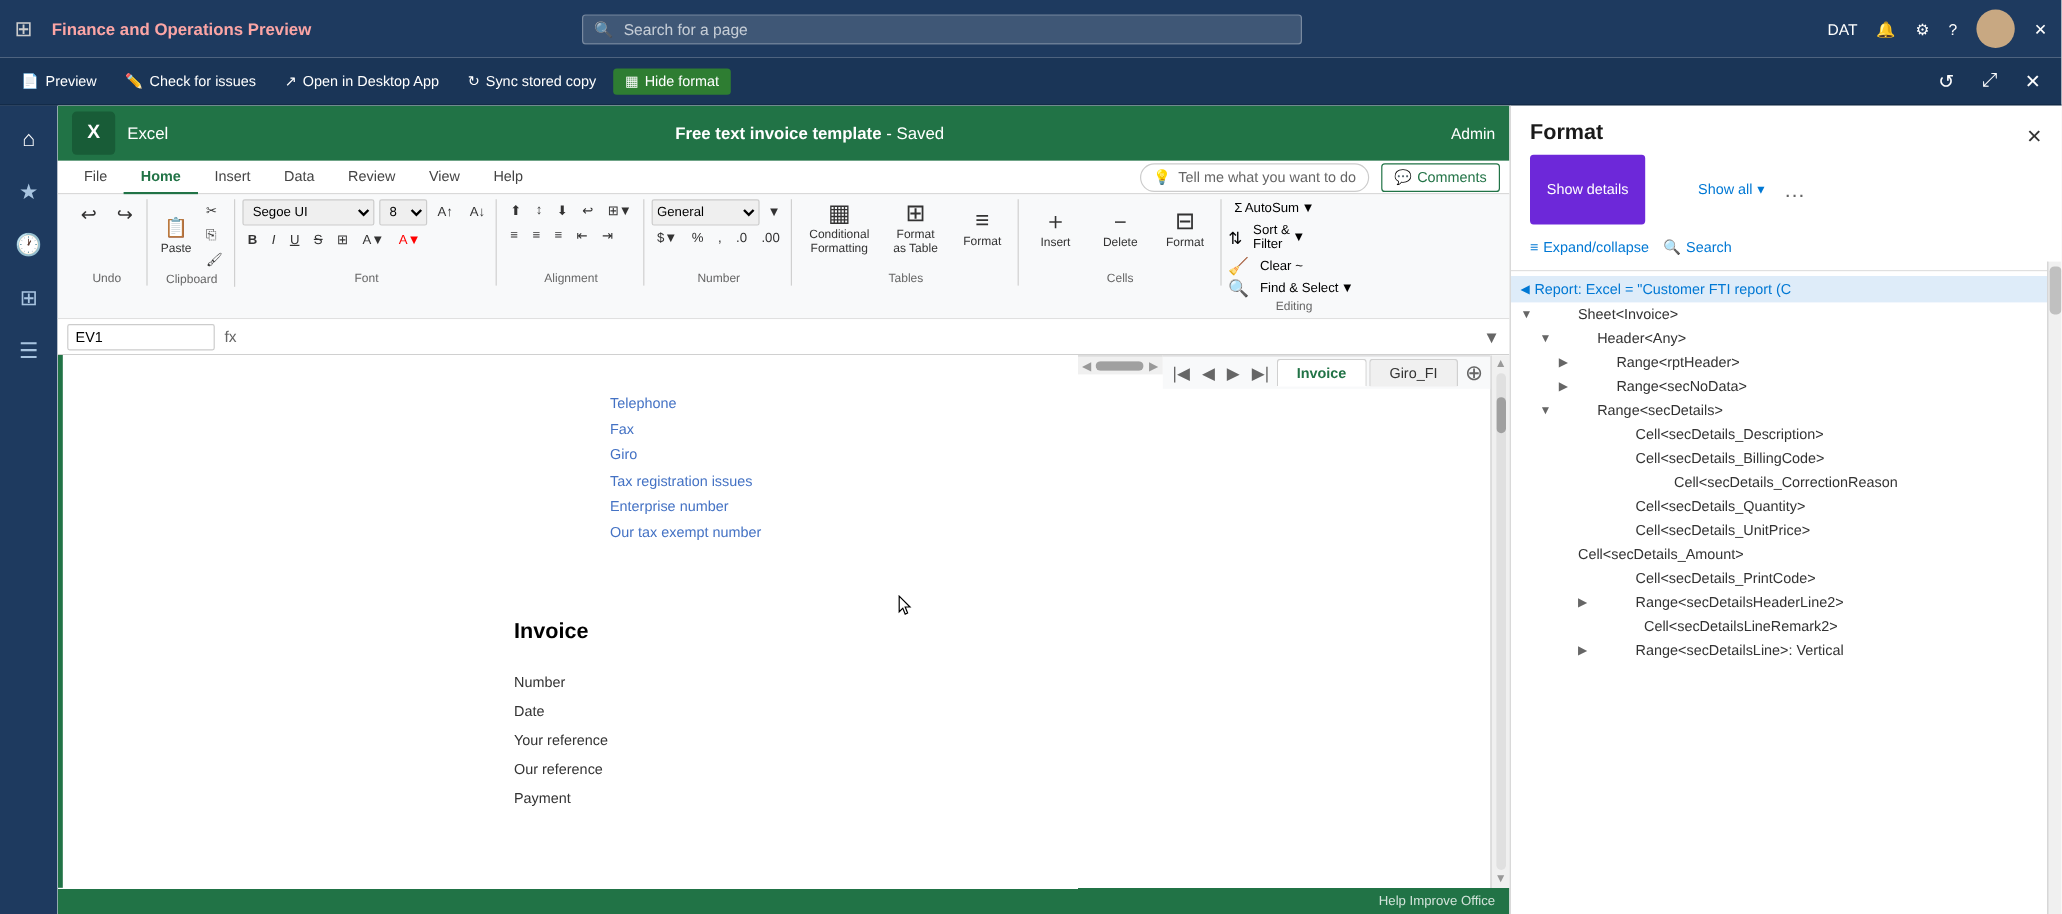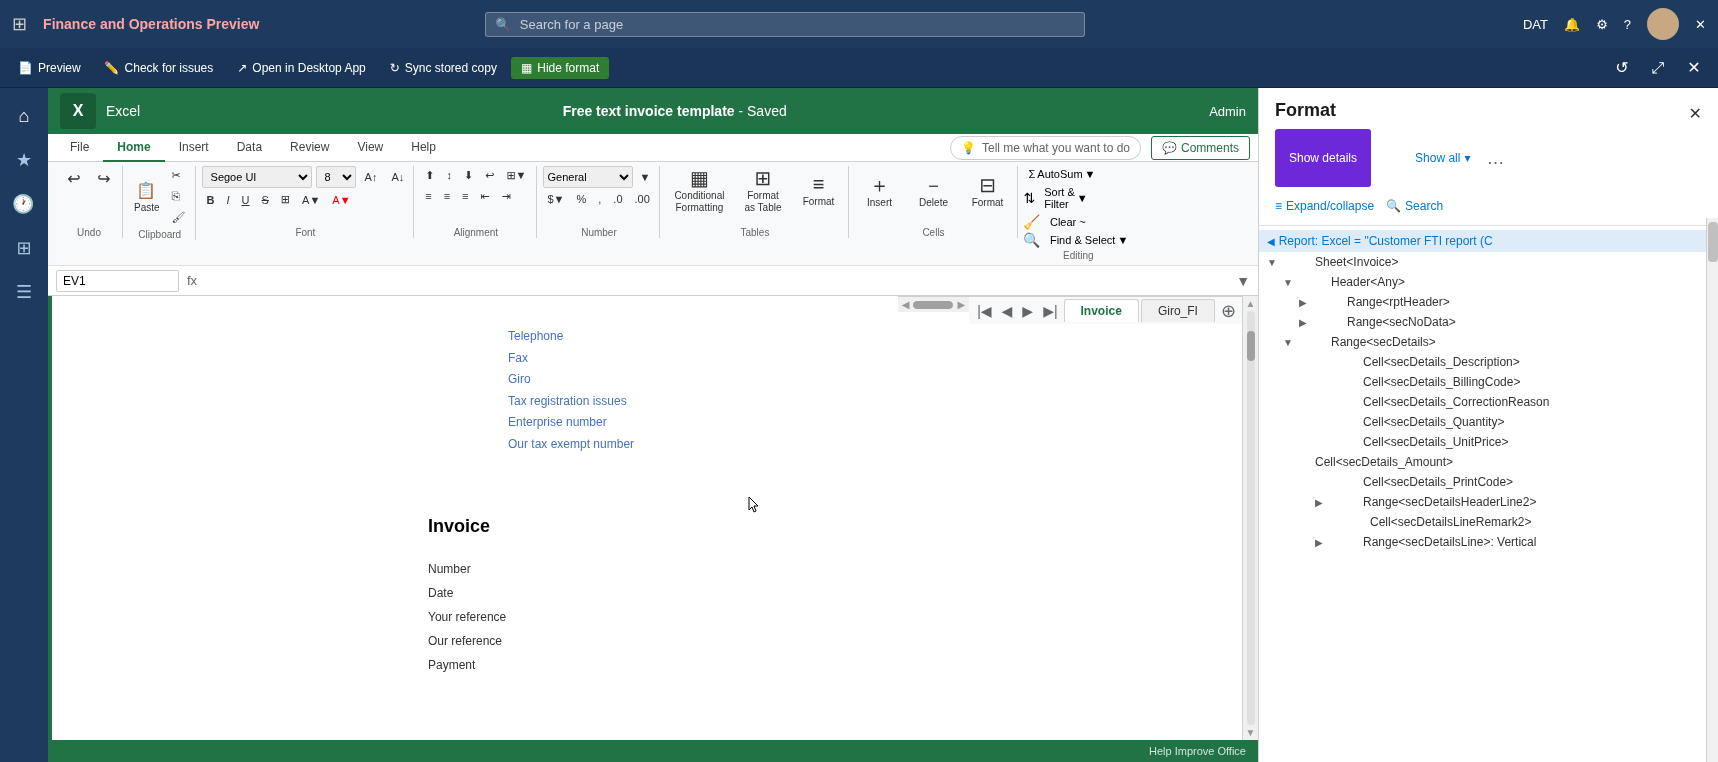--- a/index.html
+++ b/index.html
@@ -845,21 +845,21 @@
         <span class="tree-label">Range&lt;secDetails&gt;</span>
       </div>
       <div class="tree-item" style="padding-left:56px;">
         <span class="tree-arrow"></span>
         <span class="tree-label">Cell&lt;secDetails_Description&gt;</span>
       </div>
       <div class="tree-item" style="padding-left:56px;">
         <span class="tree-arrow"></span>
         <span class="tree-label">Cell&lt;secDetails_BillingCode&gt;</span>
       </div>
-      <div class="tree-item" style="padding-left:56px;">
+      <div class="tree-item" style="padding-left:88px;">
         <span class="tree-arrow"></span>
         <span class="tree-label">Cell&lt;secDetails_CorrectionReason</span>
       </div>
       <div class="tree-item" style="padding-left:56px;">
         <span class="tree-arrow"></span>
         <span class="tree-label">Cell&lt;secDetails_Quantity&gt;</span>
       </div>
       <div class="tree-item" style="padding-left:56px;">
         <span class="tree-arrow"></span>
         <span class="tree-label">Cell&lt;secDetails_UnitPrice&gt;</span>

